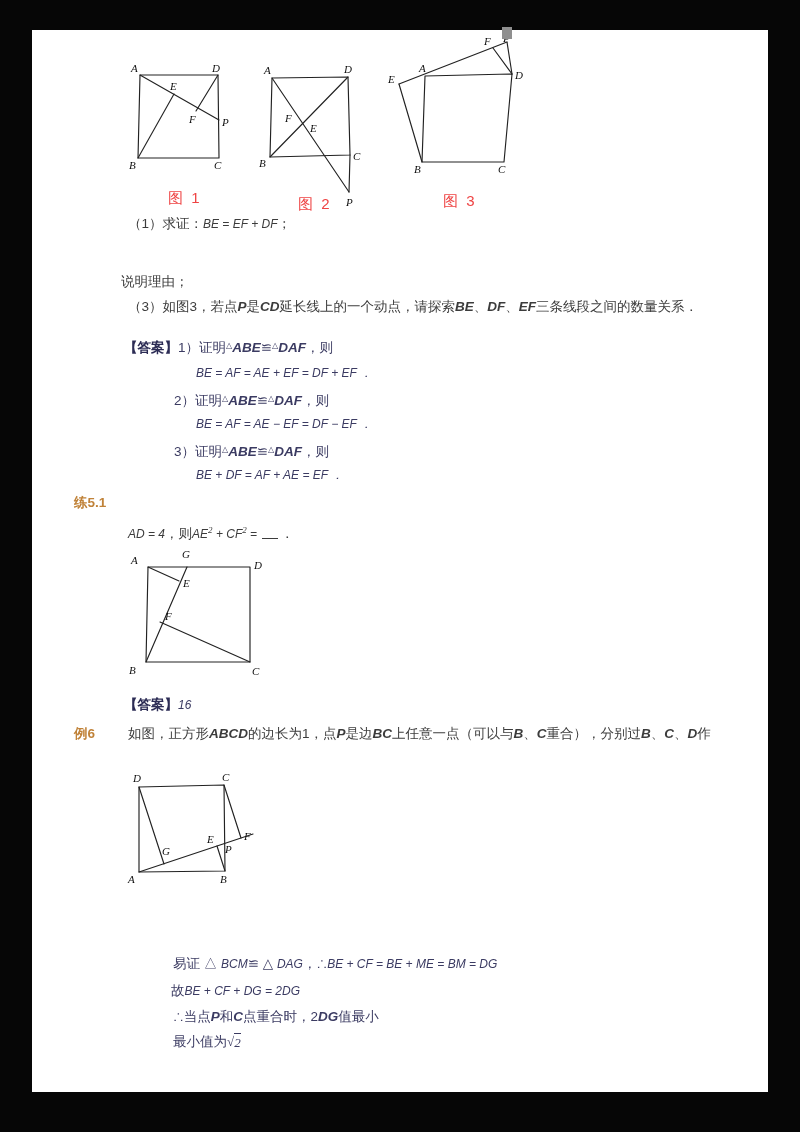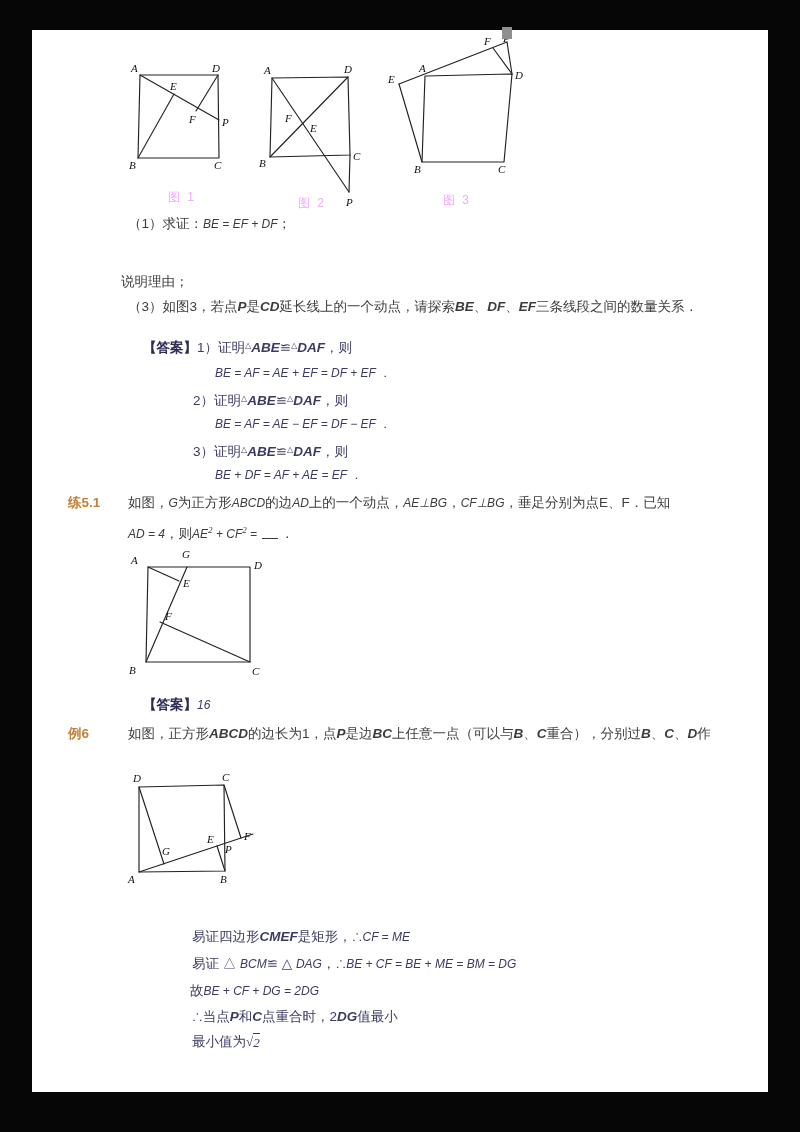--- a/index.html
+++ b/index.html
@@ -1,22 +1,22 @@
 <!DOCTYPE html>
 <html><head>
 <meta charset="utf-8">
 <style>
   html,body{margin:0;padding:0;background:#000;}
   .frame{position:relative;width:800px;height:1132px;background:#060606;overflow:hidden;
          font-family:"Liberation Sans",sans-serif;}
   .paper{position:absolute;left:32px;top:30px;width:736px;height:1062px;background:#ffffff;}
   .ln{position:absolute;font-size:13.5px;line-height:17px;color:#3c3c3c;white-space:nowrap;}
-  .ans{color:#3b3b62;margin-left:19px;}
-  .marker{position:absolute;font-size:13.5px;font-weight:700;color:#c08238;white-space:nowrap;}
-  .cap{position:absolute;font-size:12px;color:#f0abfc;letter-spacing:2px;}
+  .ans{color:#3b3b62;}
+  .marker{position:absolute;font-size:13.5px;font-weight:700;color:#c08238;white-space:nowrap;margin-left:6px;}
+  .cap{position:absolute;font-size:15px;color:#ef4444;letter-spacing:2px;}
   .fig{position:absolute;}
   .fig line,.fig polygon,.fig polyline{stroke:#222;stroke-width:1.15;fill:none;
         stroke-linecap:round;stroke-linejoin:round;}
   .fig text{font-family:"Liberation Serif",serif;font-style:italic;font-size:11px;fill:#111;}
   .artifact{position:absolute;background:#8f8f8f;}
   
   .sg-c{}
   .sg-m{font-family:Liberation Sans, sans-serif;font-style:italic;font-size:12px;}
   .sg-M{font-style:italic;font-weight:700;}
   .sg-b{font-weight:700;color:#2c2c55;}
@@ -85,21 +85,20 @@
   <div class="ln" style="left:128px;top:298px"><span class="sg-c">（3）如图3，若点</span><span class="sg-M">P</span><span class="sg-c">是</span><span class="sg-M">CD</span><span class="sg-c">延长线上的一个动点，请探索</span><span class="sg-M">BE</span><span class="sg-c">、</span><span class="sg-M">DF</span><span class="sg-c">、</span><span class="sg-M">EF</span><span class="sg-c">三条线段之间的数量关系．</span></div>
 
   <div class="ln ans" style="left:124px;top:337px"><span class="sg-b">【答案】</span><span class="sg-c">1）证明</span><span class="sg-t">△</span><span class="sg-M">ABE</span><span class="sg-c">≌</span><span class="sg-t">△</span><span class="sg-M">DAF</span><span class="sg-c">，则</span></div>
   <div class="ln ans" style="left:196px;top:364px"><span class="sg-m">BE = AF = AE + EF = DF + EF ．</span></div>
   <div class="ln ans" style="left:174px;top:390px"><span class="sg-c">2）证明</span><span class="sg-t">△</span><span class="sg-M">ABE</span><span class="sg-c">≌</span><span class="sg-t">△</span><span class="sg-M">DAF</span><span class="sg-c">，则</span></div>
   <div class="ln ans" style="left:196px;top:415px"><span class="sg-m">BE = AF = AE − EF = DF − EF ．</span></div>
   <div class="ln ans" style="left:174px;top:441px"><span class="sg-c">3）证明</span><span class="sg-t">△</span><span class="sg-M">ABE</span><span class="sg-c">≌</span><span class="sg-t">△</span><span class="sg-M">DAF</span><span class="sg-c">，则</span></div>
   <div class="ln ans" style="left:196px;top:466px"><span class="sg-m">BE + DF = AF + AE = EF ．</span></div>
 
   <div class="marker" style="left:68px;top:494px">练5.1</div>
-  <div class="ln" style="left:128px;top:494px"><span class="sg-c">如图，</span><span class="sg-m">G</span><span class="sg-c">为正方形</span><span class="sg-m">ABCD</span><span class="sg-c">的边</span><span class="sg-m">AD</span><span class="sg-c">上的一个动点，</span><span class="sg-m">AE⊥BG</span><span class="sg-c">，</span><span class="sg-m">CF⊥BG</span><span class="sg-c">，垂足分别为点E、F．已知</span></div>
   <div class="ln" style="left:128px;top:522px"><span class="sg-m">AD = 4</span><span class="sg-c">，则</span><span class="sg-m">AE</span><span class="sg-sup">2</span><span class="sg-m"> + CF</span><span class="sg-sup">2</span><span class="sg-m"> = </span><span class="sg-u">&nbsp;</span><span class="sg-c">．</span></div>
 
   <svg class="fig" style="left:126px;top:542px" width="148" height="142">
     <polygon points="22,25 124,25 124,120 20,120"></polygon>
     <line x1="20" y1="120" x2="61" y2="25"></line>
     <line x1="22" y1="25" x2="53" y2="39"></line>
     <line x1="34" y1="80" x2="124" y2="120"></line>
     <text x="56" y="16">G</text>
     <text x="5" y="22">A</text>
     <text x="128" y="27">D</text>
@@ -123,18 +122,17 @@
     <text x="13" y="12">D</text>
     <text x="102" y="11">C</text>
     <text x="42" y="85">G</text>
     <text x="87" y="73">E</text>
     <text x="105" y="83">P</text>
     <text x="124" y="70">F</text>
     <text x="8" y="113">A</text>
     <text x="100" y="113">B</text>
   </svg>
 
-  <div class="ln ans" style="left:173px;top:928px"><span class="sg-c">易证四边形</span><span class="sg-M">CMEF</span><span class="sg-c">是矩形，∴</span><span class="sg-m">CF = ME</span></div>
   <div class="ln ans" style="left:173px;top:955px"><span class="sg-c">易证 △ </span><span class="sg-m">BCM</span><span class="sg-c">≌ △ </span><span class="sg-m">DAG</span><span class="sg-c">，∴</span><span class="sg-m">BE + CF = BE + ME = BM = DG</span></div>
   <div class="ln ans" style="left:171px;top:982px"><span class="sg-c">故</span><span class="sg-m">BE + CF + DG = 2DG</span></div>
   <div class="ln ans" style="left:173px;top:1008px"><span class="sg-c">∴当点</span><span class="sg-M">P</span><span class="sg-c">和</span><span class="sg-M">C</span><span class="sg-c">点重合时，2</span><span class="sg-M">DG</span><span class="sg-c">值最小</span></div>
   <div class="ln ans" style="left:173px;top:1033px"><span class="sg-c">最小值为</span><span class="sg-rt"><span class="rad">√</span><span class="rtn">2</span></span></div>
 </div>
 
 </body></html>

